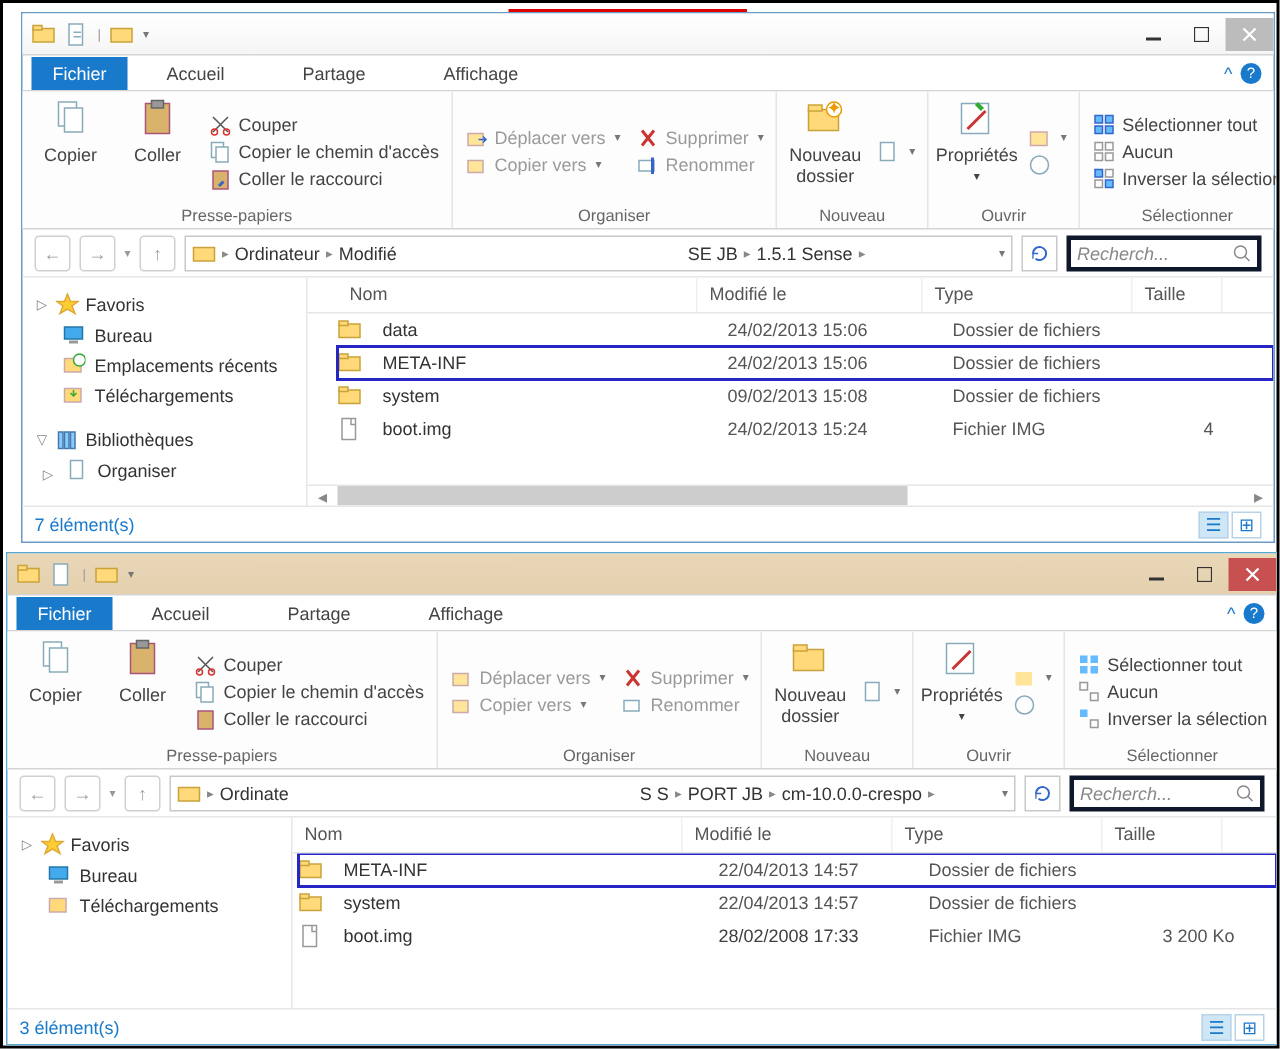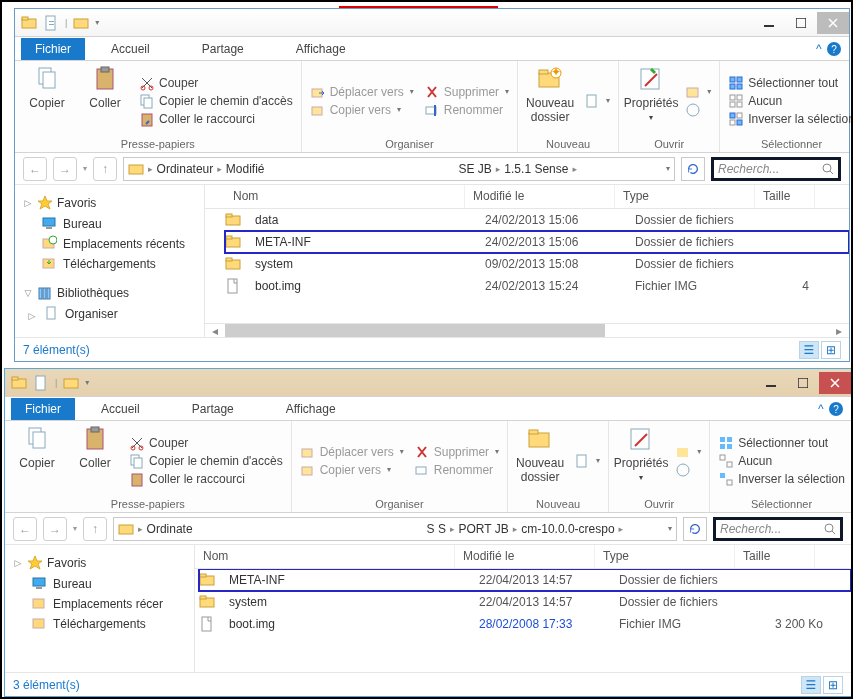--- a/index.html
+++ b/index.html
@@ -813,26 +813,20 @@
             <svg width="16" height="16">
               <rect x="2" y="3" width="12" height="8" fill="#4ae" stroke="#27a"></rect>
               <rect x="5" y="12" width="6" height="2" fill="#999"></rect>
             </svg>
             <span>Bureau</span>
           </div>
         <div class="sideitem">
             <svg width="16" height="16">
               <rect x="2" y="4" width="11" height="9" fill="#ffd97a" stroke="#caa"></rect>
             </svg>
-            <span>Emplacements récer</span>
-          </div>
-        <div class="sideitem">
-            <svg width="16" height="16">
-              <rect x="2" y="4" width="11" height="9" fill="#ffd97a" stroke="#caa"></rect>
-            </svg>
             <span>Téléchargements</span>
           </div>
       </div>
     </div>
 
     <div class="main">
       <div class="colhdr">
         <div style="width:260px;padding-left:8px">Nom</div>
         <div style="width:140px">Modifié le</div>
         <div style="width:140px">Type</div>
@@ -864,21 +858,21 @@
             <div class="c" style="width:80px;color:#555;text-align:right"></div>
           </div>
           <div class="row">
             <span class="ico">
               <svg viewBox="0 0 16 16">
                 <rect x="3" y="1" width="9" height="14" fill="#fff" stroke="#999"></rect>
                 <path d="M9 1v4h3" fill="none" stroke="#999"></path>
               </svg>
             </span>
             <div class="c" style="width:250px">boot.img</div>
-            <div class="c" style="width:140px;color:#1d4ed8">28/02/2008 17:33</div>
+            <div class="c" style="width:140px;color:#404040">28/02/2008 17:33</div>
             <div class="c" style="width:140px;color:#555">Fichier IMG</div>
             <div class="c" style="width:80px;color:#555;text-align:right">3 200 Ko</div>
           </div>
         </div>
     </div>
   </div>
 
   <div class="status">
     <span>3 élément(s)</span>
     <div class="spacer"></div>

